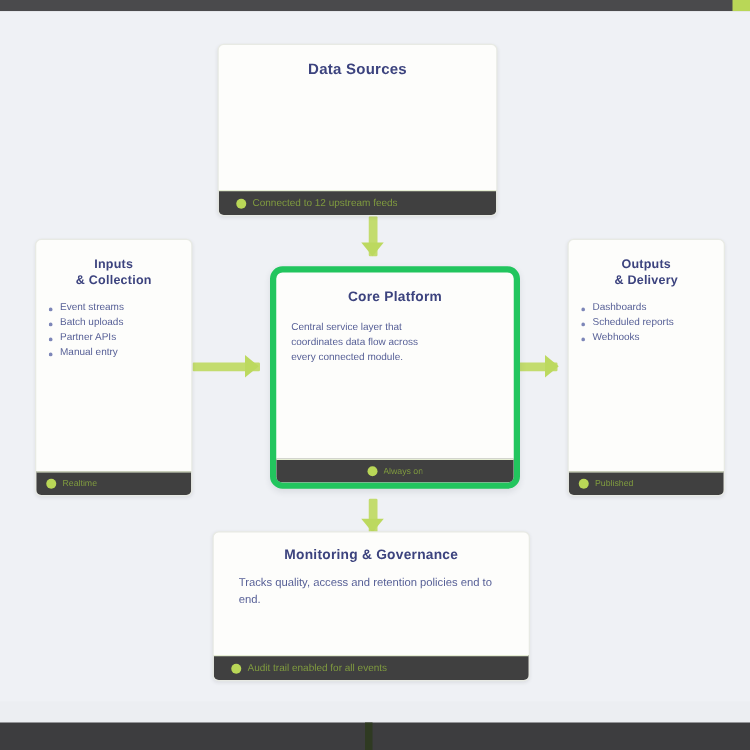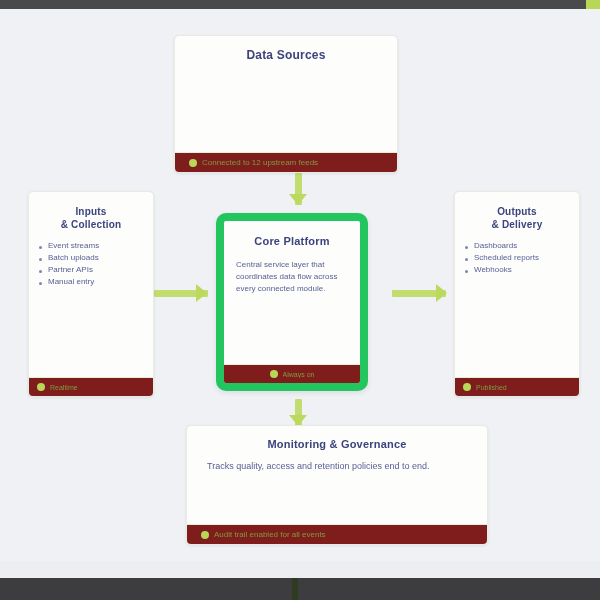--- a/index.html
+++ b/index.html
@@ -50,21 +50,21 @@
   .card-title {
     color: #3c437e;
     font-weight: bold;
     text-align: center;
     letter-spacing: .2px;
     line-height: 1.25;
   }
   .card-body { color: #565f96; }
   .card-foot {
     margin-top: auto;
-    background: #7f1d1d;
+    background: #404040;
     border-top: 1px solid #e6eed4;
     display: flex;
     align-items: center;
     gap: 5px;
     color: #7f9a3f;
     text-align: right;
   }
   .foot-dot {
     width: 8px; height: 8px; border-radius: 50%;
     background: #b9d757; flex: 0 0 auto;
@@ -90,21 +90,21 @@
   #card-top {
     left: 174px; top: 26px; width: 224px; height: 138px;
     padding: 0;
   }
   #card-top .card-title { font-size: 12px; padding: 12px 14px 8px; }
   #card-top .card-body  { font-size: 9px; line-height: 1.45; padding: 0 16px 10px; }
   #card-top .card-body p { margin-bottom: 7px; }
   #card-top .card-foot  { font-size: 8px; padding: 5px 14px; }
 
   #card-bottom {
-    left: 186px; top: 416px; width: 302px; height: 120px;
+    left: 170px; top: 416px; width: 254px; height: 120px;
   }
   #card-bottom .card-title { font-size: 11px; padding: 12px 14px 8px; }
   #card-bottom .card-body  { font-size: 9px; line-height: 1.45; padding: 0 20px 10px; }
   #card-bottom .card-foot  { font-size: 8px; padding: 5px 14px; }
 
   #card-left {
     left: 28px; top: 182px; width: 126px; height: 206px;
   }
   #card-left .card-title { font-size: 10px; padding: 14px 4px 10px; }
   #card-left .card-body  { font-size: 8px; padding: 0 10px 8px; }
@@ -113,22 +113,22 @@
   #card-right {
     left: 454px; top: 182px; width: 126px; height: 206px;
   }
   #card-right .card-title { font-size: 10px; padding: 14px 8px 10px; }
   #card-right .card-body  { font-size: 8px; padding: 0 10px 8px; }
   #card-right .card-foot  { font-size: 7px; padding: 5px 8px; }
 
   
   #hub {
     position: absolute;
-    left: 216px; top: 204px; width: 152px; height: 178px;
-    border: 8px solid #22c55e;
+    left: 216px; top: 204px; width: 200px; height: 178px;
+    border: 5px solid #22c55e;
     border-radius: 10px;
     background: #fdfdfb;
     box-shadow: 0 2px 5px rgba(40,45,60,.10);
     display: flex; flex-direction: column;
     overflow: hidden;
   }
   #hub .card-title { font-size: 11px; padding: 14px 10px 10px; }
   #hub .card-body  { font-size: 8px; line-height: 1.5; padding: 0 12px 10px; color: #565f96; }
   #hub .card-foot  { font-size: 7px; padding: 5px 10px; justify-content: center; }
 

